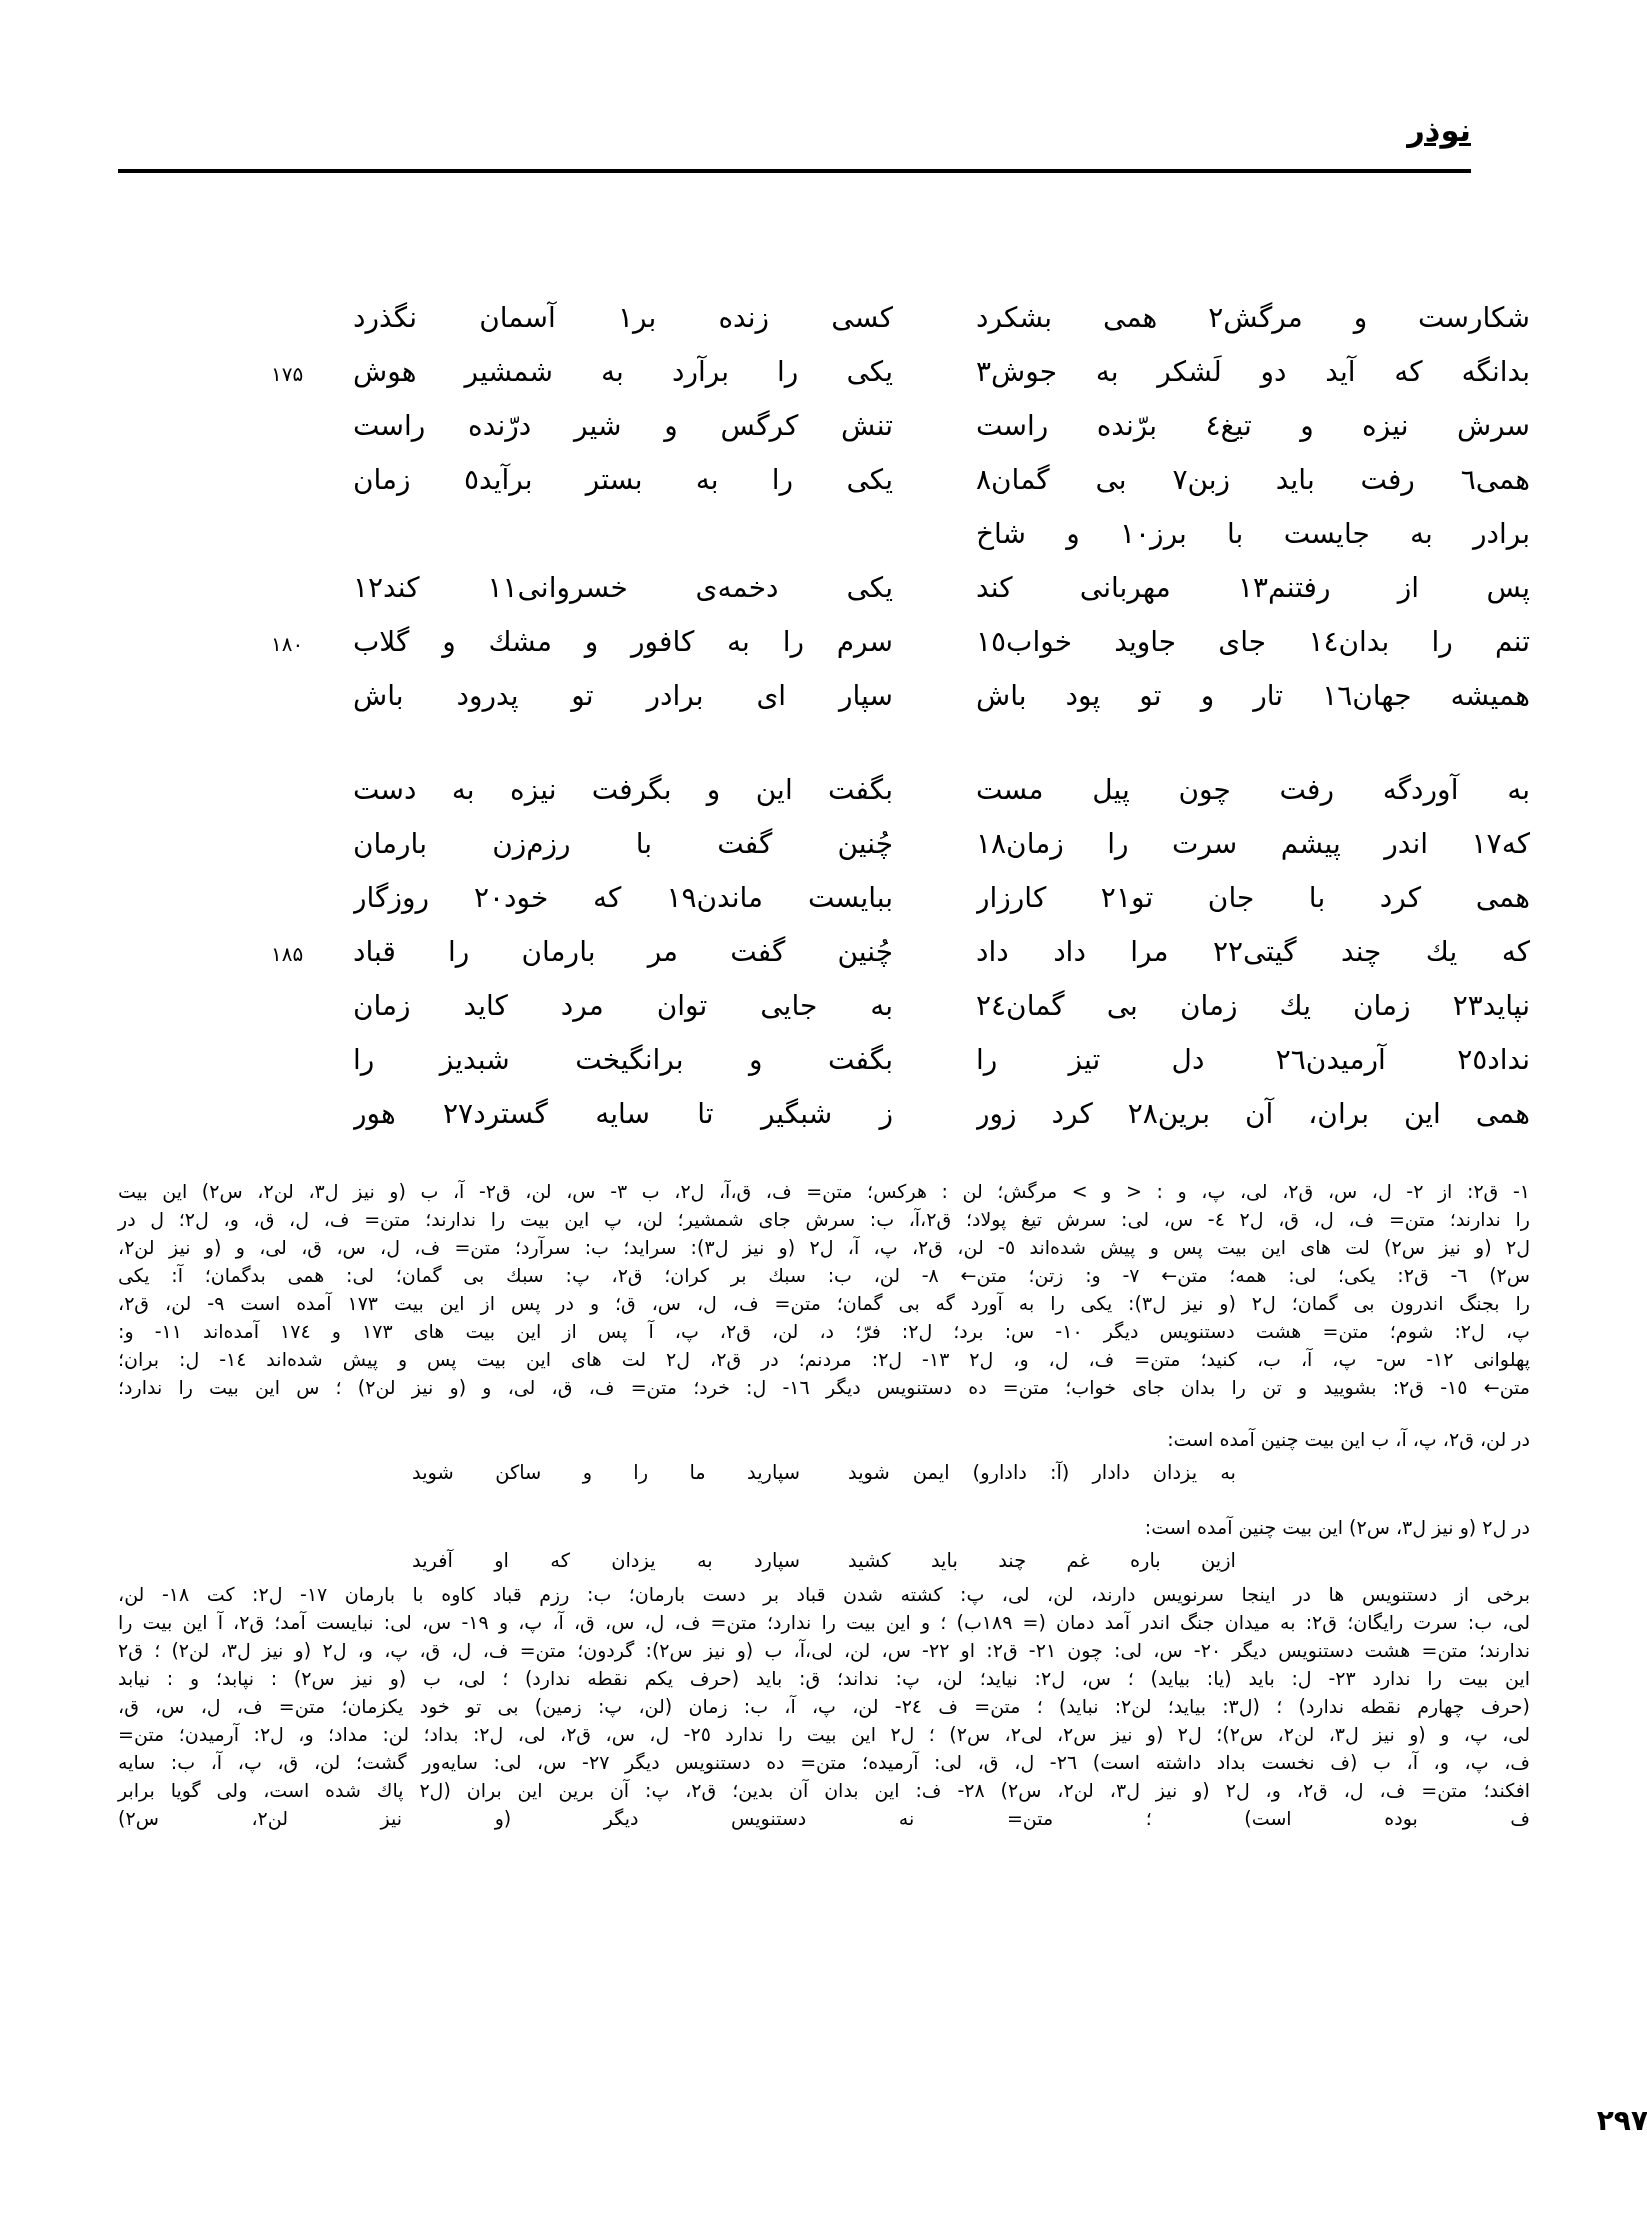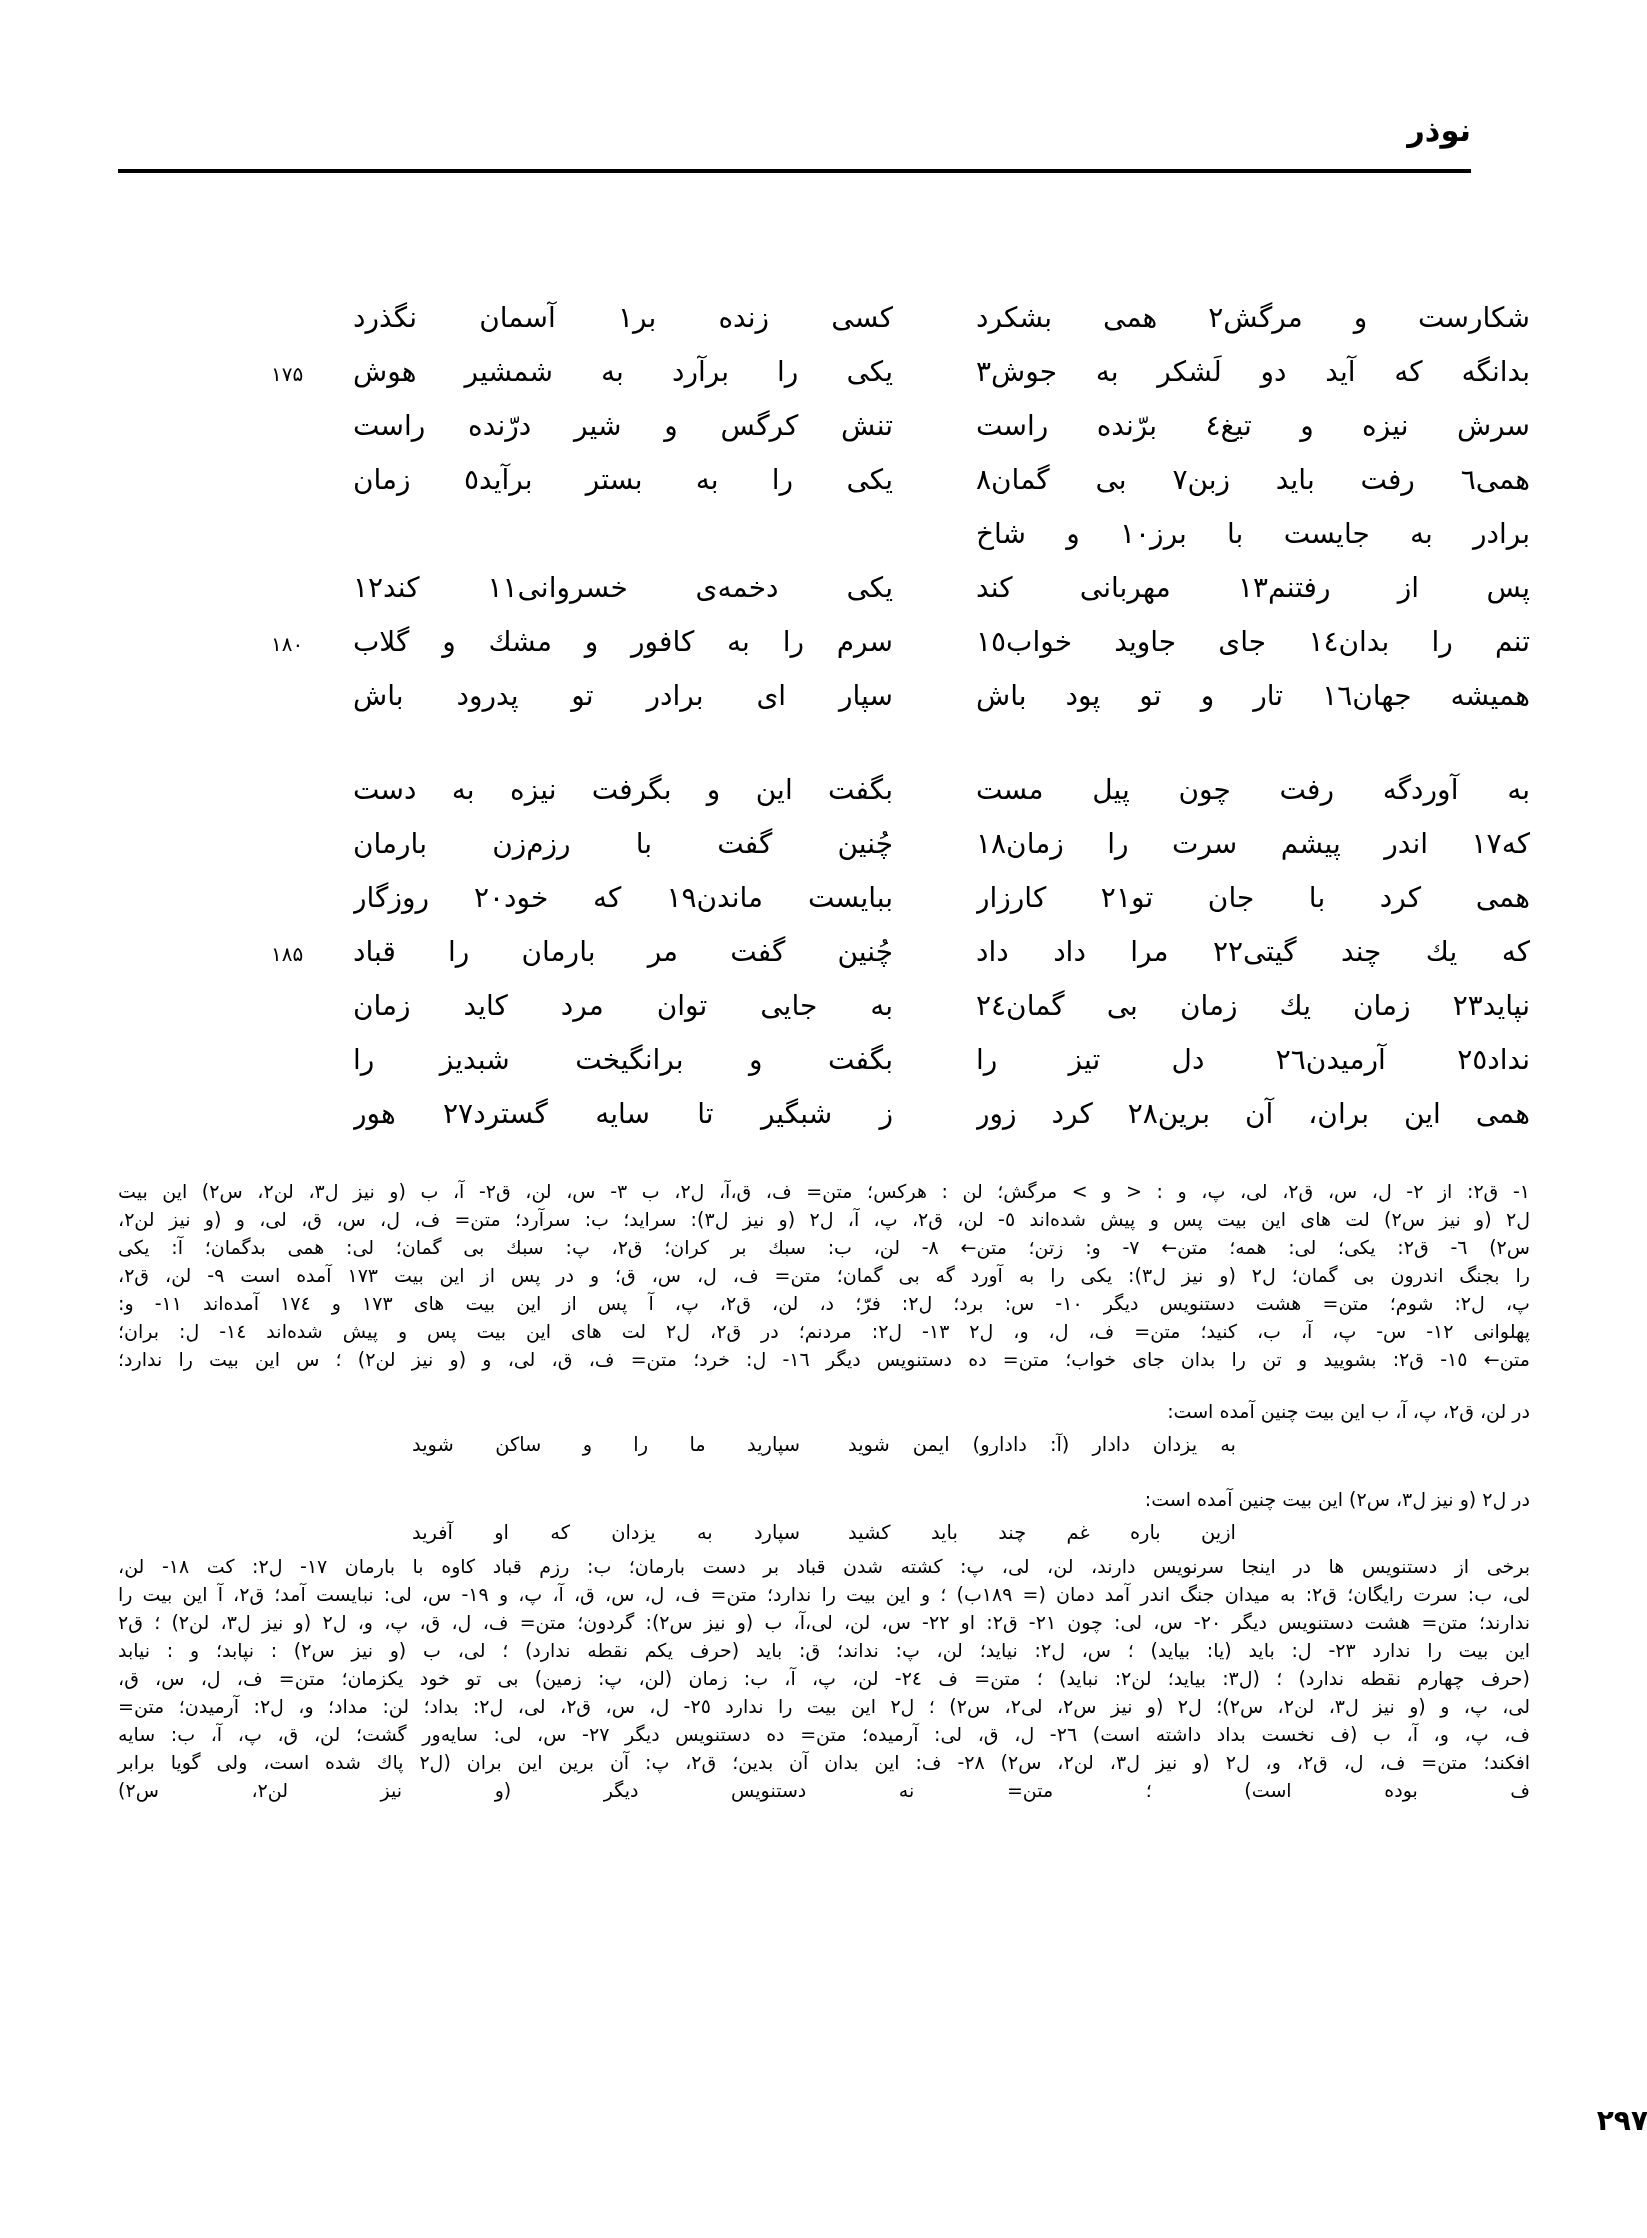--- a/index.html
+++ b/index.html
@@ -31,20 +31,21 @@
     height: 83px;
   }
   .running-head {
     position: absolute;
     right: 59px;
     top: 0px;
     font-size: 30.5px;
     font-weight: bold;
     line-height: 1;
     letter-spacing: 0px;
+    text-decoration: underline;
   }
   .head-rule {
     position: absolute;
     right: 59px;
     left: 0px;
     top: 53px;
     height: 3.5px;
     background: #000;
   }
 
@@ -244,20 +245,21 @@
         <span class="gap"></span>
         <span class="mesra mesra-a">ز شبگیر تا سایه گسترد٢٧ هور</span>
         <span class="bayt-num"></span>
       </div>
     </div>
 
   </div>
 
   <div class="apparatus">
     <div class="app-line">١- ق٢: از   ٢- ل، س، ق٢، لی، پ، و : &lt; و &gt; مرگش؛ لن : هرکس؛ متن= ف، ق،آ، ل٢، ب   ٣- س، لن، ق٢- آ، ب (و نیز ل٣، لن٢، س٢) این بیت</div>
+    <div class="app-line">را ندارند؛ متن= ف، ل، ق، ل٢   ٤- س، لی: سرش تیغ پولاد؛ ق٢،آ، ب: سرش جای شمشیر؛ لن، پ این بیت را ندارند؛ متن= ف، ل، ق، و، ل٢؛ ل در</div>
     <div class="app-line">ل٢ (و نیز س٢) لت های این بیت پس و پیش شده‌اند   ٥- لن، ق٢، پ، آ، ل٢ (و نیز ل٣): سراید؛ ب: سرآرد؛ متن= ف، ل، س، ق، لی، و (و نیز لن٢،</div>
     <div class="app-line">س٢)   ٦- ق٢: یکی؛ لی: همه؛ متن← ٧- و: زتن؛ متن← ٨- لن، ب: سبك بر کران؛ ق٢، پ: سبك بی گمان؛ لی: همی بدگمان؛ آ: یکی</div>
     <div class="app-line">را بجنگ اندرون بی گمان؛ ل٢ (و نیز ل٣): یکی را به آورد گه بی گمان؛ متن= ف، ل، س، ق؛ و در پس از این بیت ١٧٣ آمده است   ٩- لن، ق٢،</div>
     <div class="app-line">پ، ل٢: شوم؛ متن= هشت دستنویس دیگر   ١٠- س: برد؛ ل٢: فرّ؛ د، لن، ق٢، پ، آ پس از این بیت های ١٧٣ و ١٧٤ آمده‌اند   ١١- و:</div>
     <div class="app-line">پهلوانی   ١٢- س- پ، آ، ب، کنید؛ متن= ف، ل، و، ل٢   ١٣- ل٢: مردنم؛ در ق٢، ل٢ لت های این بیت پس و پیش شده‌اند   ١٤- ل: بران؛</div>
     <div class="app-line">متن←   ١٥- ق٢: بشویید و تن را بدان جای خواب؛ متن= ده دستنویس دیگر   ١٦- ل: خرد؛ متن= ف، ق، لی، و (و نیز لن٢) ؛ س این بیت را ندارد؛</div>
     <div class="app-line last">در لن، ق٢، پ، آ، ب این بیت چنین آمده است:</div>
 
     <div class="app-quote">
       <span class="qb">به یزدان دادار (آ: دادارو) ایمن شوید</span>

